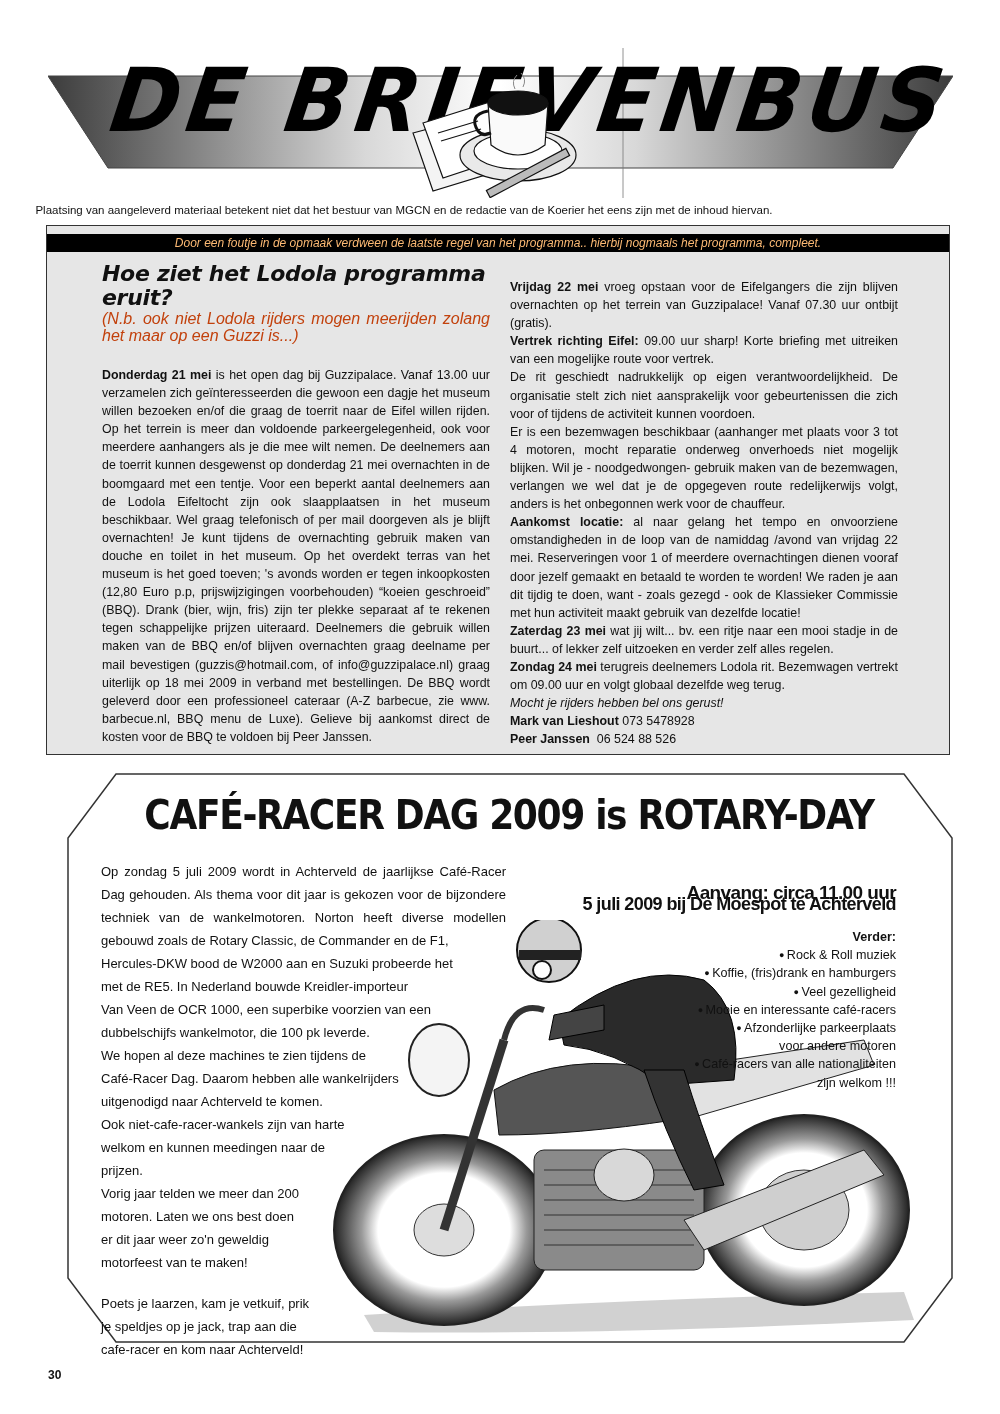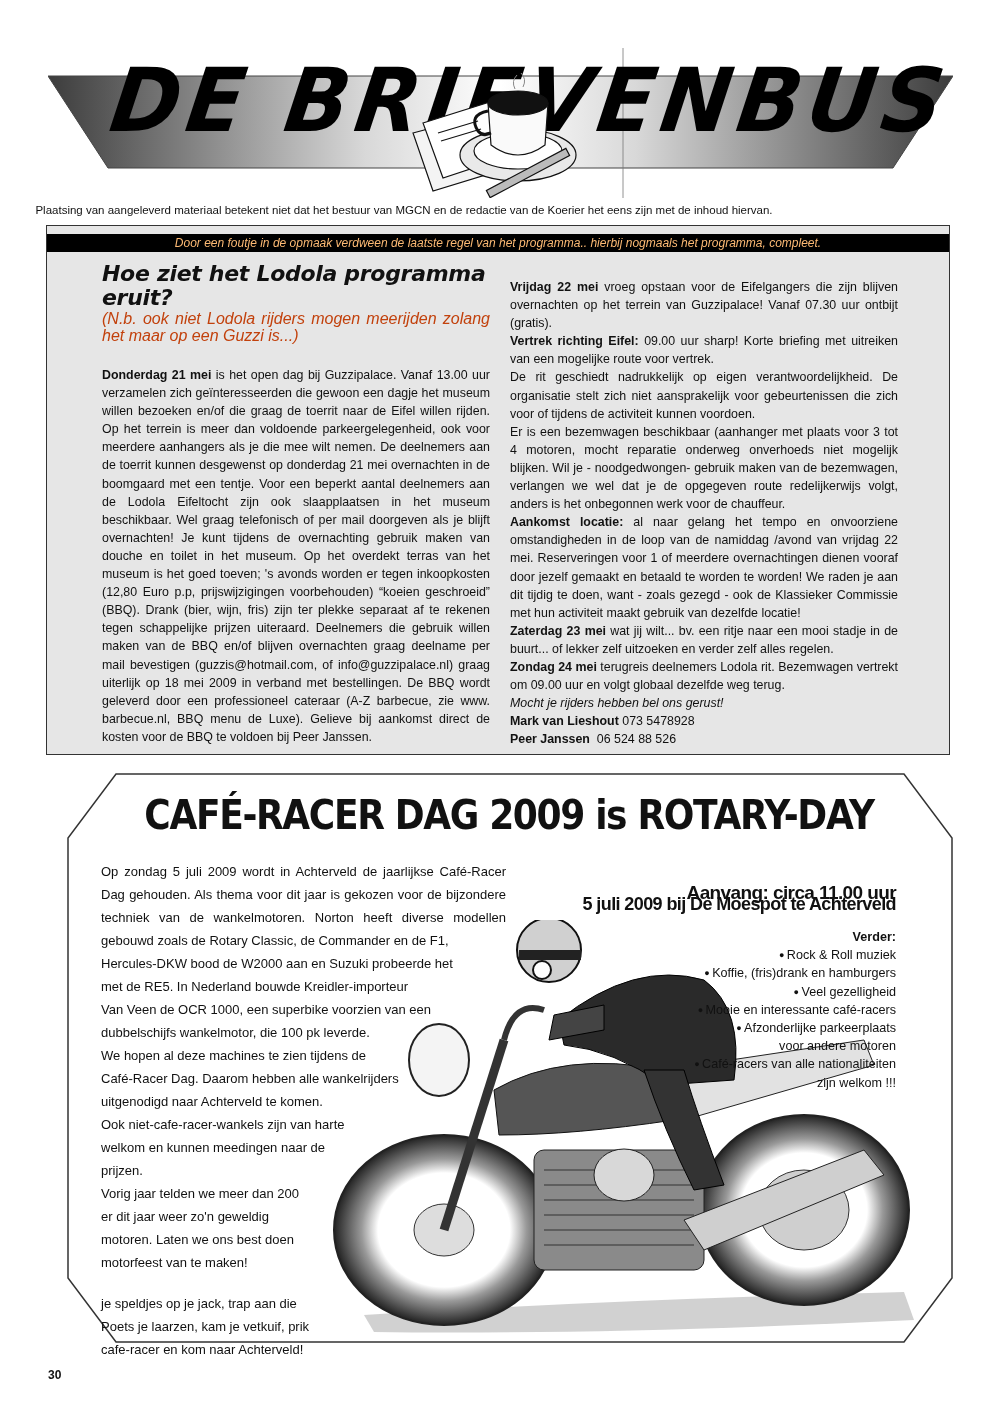--- a/index.html
+++ b/index.html
@@ -157,26 +157,26 @@
     <p>met de RE5. In Nederland bouwde Kreidler-importeur</p>
     <p>Van Veen de OCR 1000, een superbike voorzien van een</p>
     <p>dubbelschijfs wankelmotor, die 100 pk leverde.</p>
     <p>We hopen al deze machines te zien tijdens de</p>
     <p>Café-Racer Dag. Daarom hebben alle wankelrijders</p>
     <p>uitgenodigd naar Achterveld te komen.</p>
     <p>Ook niet-cafe-racer-wankels zijn van harte</p>
     <p>welkom en kunnen meedingen naar de</p>
     <p>prijzen.</p>
     <p>Vorig jaar telden we meer dan 200</p>
+    <p>motoren. Laten we ons best doen</p>
     <p>er dit jaar weer zo'n geweldig</p>
-    <p>motoren. Laten we ons best doen</p>
     <p>motorfeest van te maken!</p>
     <p style="height:18px"></p>
+    <p>Poets je laarzen, kam je vetkuif, prik</p>
     <p>je speldjes op je jack, trap aan die</p>
-    <p>Poets je laarzen, kam je vetkuif, prik</p>
     <p>cafe-racer en kom naar Achterveld!</p>
   </div>
 
   <div id="cafe-date">5 juli 2009 bij De Moespot te Achterveld</div>
   <div id="cafe-start">Aanvang: circa 11.00 uur</div>
 
   <div id="extras">
     <div class="label">Verder:</div>
     <div class="bullet-item">Rock &amp; Roll muziek</div>
     <div class="bullet-item">Koffie, (fris)drank en hamburgers</div>

